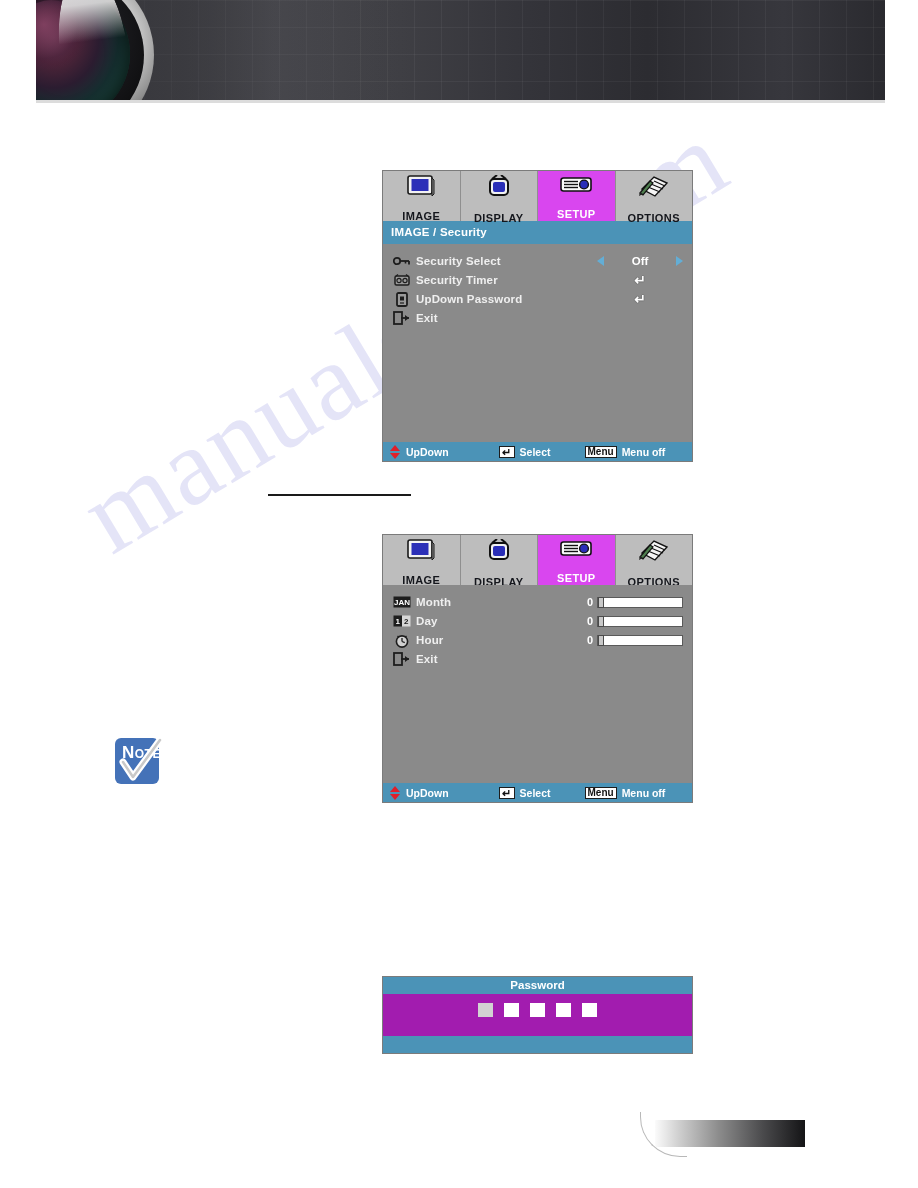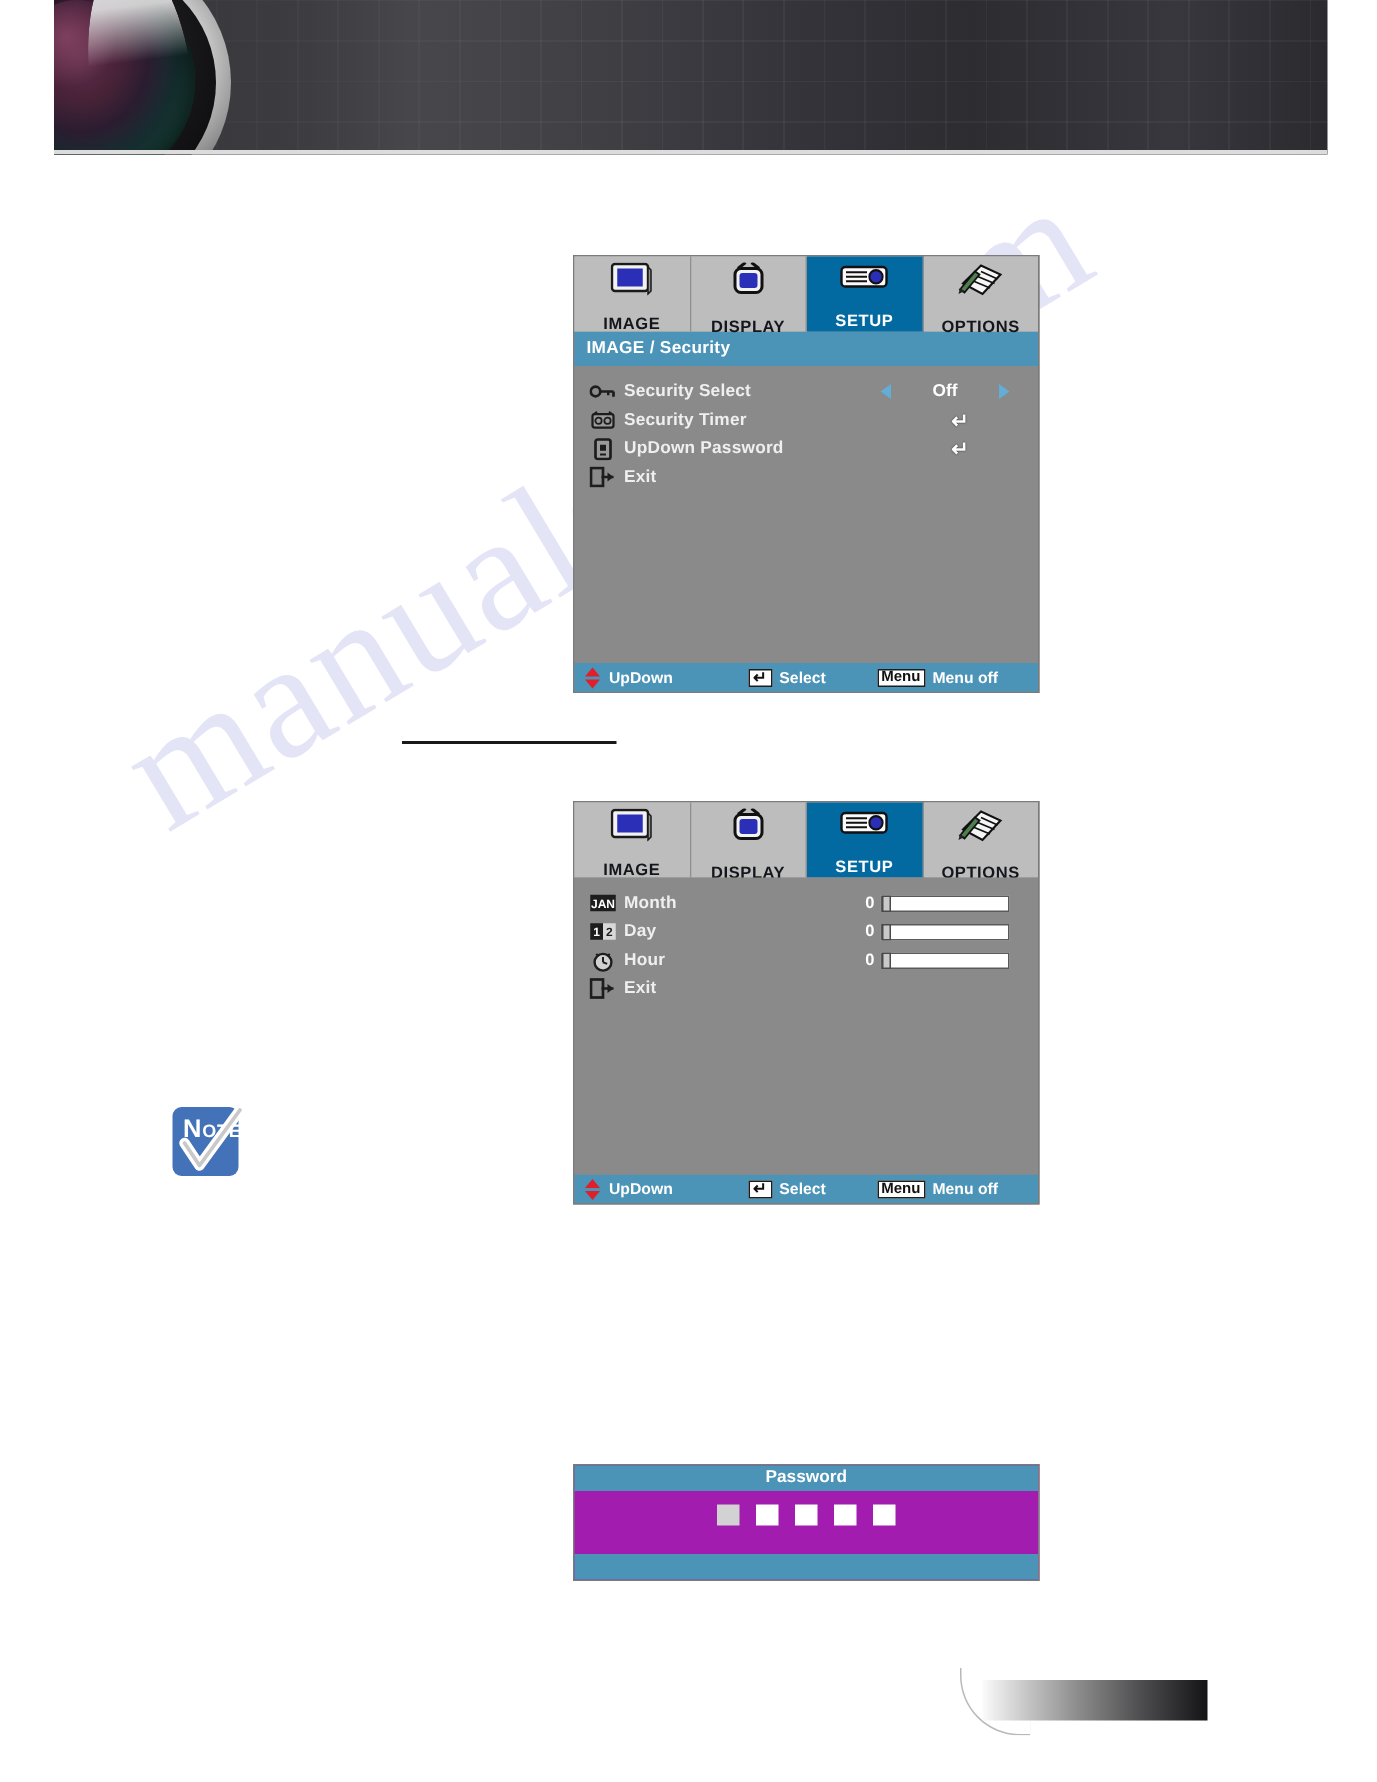--- a/index.html
+++ b/index.html
@@ -120,21 +120,21 @@
     display: flex;
     flex-direction: column;
     align-items: center;
     justify-content: flex-start;
     background: #bdbdbd;
     border-right: 1px solid #8f8f8f;
     box-sizing: border-box;
     padding-top: 4px;
   }
   .osd-tab:last-child { border-right: none; }
-  .osd-tab.active { background: #0369a1; text-align: center; }
+  .osd-tab.active { background: #d946ef; text-align: center; }
   .osd-tab .tab-icon {
     height: 27px;
     display: flex;
     align-items: center;
     justify-content: center;
   }
   .osd-tab .tab-label {
     font-size: 11px;
     font-weight: bold;
     letter-spacing: .4px;
@@ -181,21 +181,21 @@
     font-size: 11.5px;
     color: #efefef;
     font-weight: bold;
     letter-spacing: .15px;
     white-space: nowrap;
   }
   .row-right {
     margin-left: auto;
     display: flex;
     align-items: center;
-    padding-right: 19px;
+    padding-right: 9px;
   }
   .arrow-l, .arrow-r {
     width: 0; height: 0;
     border-top: 5px solid transparent;
     border-bottom: 5px solid transparent;
   }
   .arrow-l { border-right: 7px solid #63aed6; }
   .arrow-r { border-left: 7px solid #63aed6; }
   .row-value {
     font-size: 11.5px;

